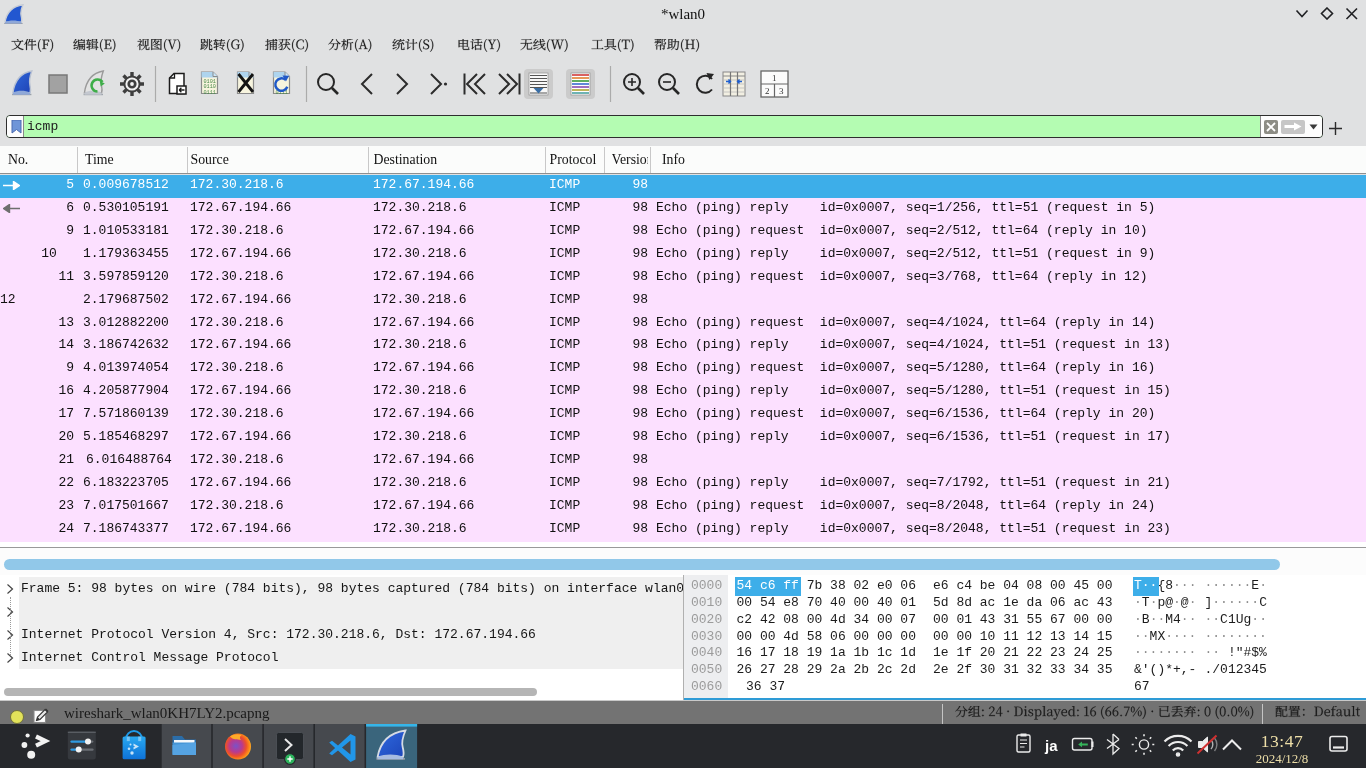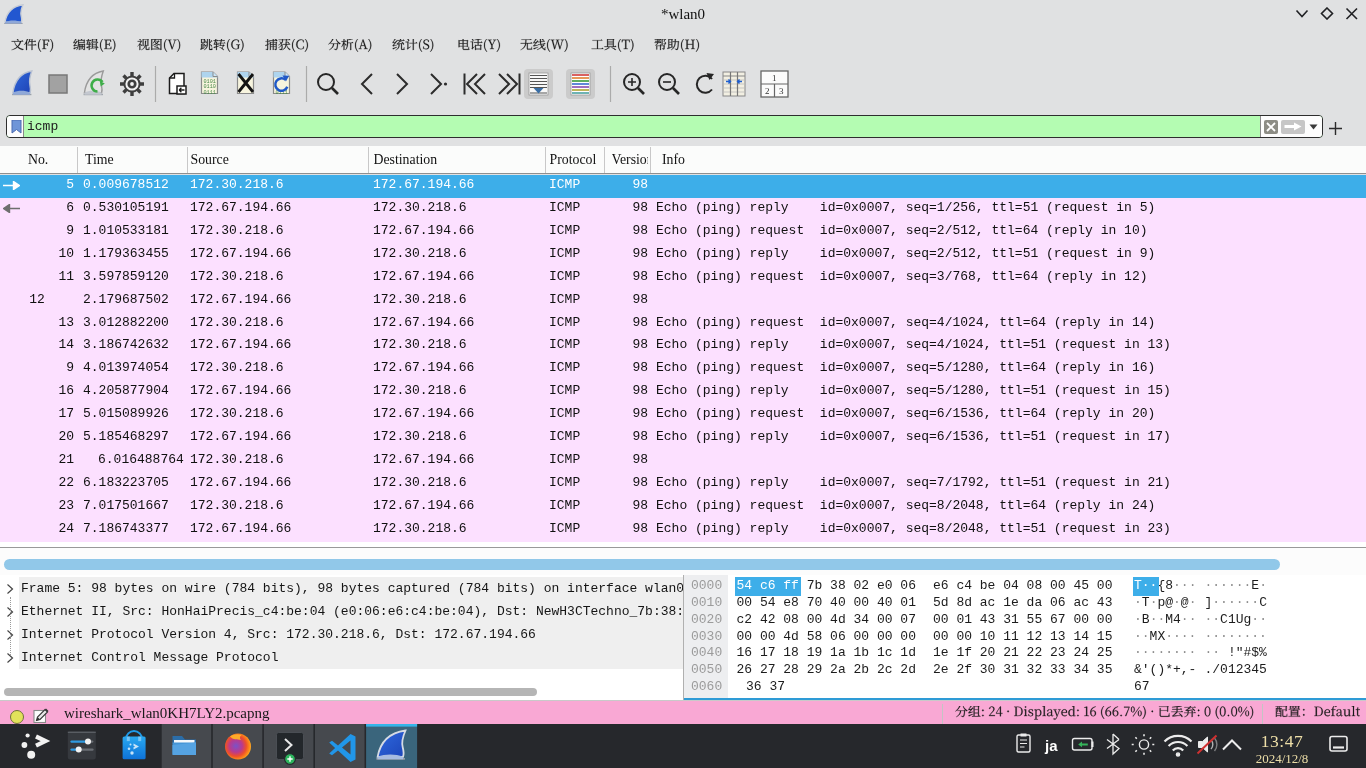--- a/index.html
+++ b/index.html
@@ -187,21 +187,21 @@
  <svg class="abs" style="right:4px;top:8px" width="9" height="6" viewBox="0 0 9 6">
         <path d="M0.5 0.5 h8 l-4 5 Z" fill="#3a3a3a"></path>
       </svg>
 </div>
 <svg class="abs" style="left:1329px;top:14px" width="13" height="13" viewBox="0 0 13 13">
       <path d="M6.5 0 v13 M0 6.5 h13" stroke="#2b2b2b" stroke-width="1.4"></path>
     </svg>
 </div>
 
 <div class="abs" style="left:0;top:146px;width:1366px;height:28px;background:#fbfcfb;border-bottom:1px solid #8f8f8f;font-size:13.8px;color:#111">
-<div class="abs" style="left:8px;top:6px;width:67px;overflow:hidden;white-space:nowrap;margin-left:20px;">No.</div>
+<div class="abs" style="left:8px;top:6px;width:67px;overflow:hidden;white-space:nowrap;">No.</div>
     <div class="abs" style="left:77px;top:1px;width:1px;height:26px;background:#c8c8c8"></div>
     <div class="abs" style="left:85px;top:6px;width:100px;overflow:hidden;white-space:nowrap;">Time</div>
     <div class="abs" style="left:187px;top:1px;width:1px;height:26px;background:#c8c8c8"></div>
     <div class="abs" style="left:190.5px;top:6px;width:175.5px;overflow:hidden;white-space:nowrap;">Source</div>
     <div class="abs" style="left:368px;top:1px;width:1px;height:26px;background:#c8c8c8"></div>
     <div class="abs" style="left:373.5px;top:6px;width:169.5px;overflow:hidden;white-space:nowrap;">Destination</div>
     <div class="abs" style="left:545px;top:1px;width:1px;height:26px;background:#c8c8c8"></div>
     <div class="abs" style="left:549.5px;top:6px;width:52.5px;overflow:hidden;white-space:nowrap;">Protocol</div>
     <div class="abs" style="left:604px;top:1px;width:1px;height:26px;background:#c8c8c8"></div>
     <div class="abs" style="left:611.5px;top:6px;width:36.5px;overflow:hidden;white-space:nowrap;">Version</div>
@@ -232,37 +232,37 @@
     <div class="abs" style="left:656px;top:25px;color:#101010;white-space:pre">Echo (ping) reply    id=0x0007, seq=1/256, ttl=51 (request in 5)</div>
     <div class="abs" style="left:0;top:46px;width:1366px;height:23px;background:#fce0ff"></div>
     <div class="abs" style="left:0;top:48px;width:74px;text-align:right;color:#101010">9</div>
     <div class="abs" style="left:83px;top:48px;color:#101010">1.010533181</div>
     <div class="abs" style="left:190px;top:48px;color:#101010">172.30.218.6</div>
     <div class="abs" style="left:373px;top:48px;color:#101010">172.67.194.66</div>
     <div class="abs" style="left:549px;top:48px;color:#101010">ICMP</div>
     <div class="abs" style="left:600px;top:48px;width:48px;text-align:right;color:#101010">98</div>
     <div class="abs" style="left:656px;top:48px;color:#101010;white-space:pre">Echo (ping) request  id=0x0007, seq=2/512, ttl=64 (reply in 10)</div>
     <div class="abs" style="left:0;top:69px;width:1366px;height:23px;background:#fce0ff"></div>
-    <div class="abs" style="left:0;top:71px;width:74px;text-align:right;color:#101010">10</div>
+    <div class="abs" style="left:12px;top:71px;width:74px;text-align:center;color:#101010">10</div>
     <div class="abs" style="left:83px;top:71px;color:#101010">1.179363455</div>
     <div class="abs" style="left:190px;top:71px;color:#101010">172.67.194.66</div>
     <div class="abs" style="left:373px;top:71px;color:#101010">172.30.218.6</div>
     <div class="abs" style="left:549px;top:71px;color:#101010">ICMP</div>
     <div class="abs" style="left:600px;top:71px;width:48px;text-align:right;color:#101010">98</div>
     <div class="abs" style="left:656px;top:71px;color:#101010;white-space:pre">Echo (ping) reply    id=0x0007, seq=2/512, ttl=51 (request in 9)</div>
     <div class="abs" style="left:0;top:92px;width:1366px;height:23px;background:#fce0ff"></div>
     <div class="abs" style="left:0;top:94px;width:74px;text-align:right;color:#101010">11</div>
     <div class="abs" style="left:83px;top:94px;color:#101010">3.597859120</div>
     <div class="abs" style="left:190px;top:94px;color:#101010">172.30.218.6</div>
     <div class="abs" style="left:373px;top:94px;color:#101010">172.67.194.66</div>
     <div class="abs" style="left:549px;top:94px;color:#101010">ICMP</div>
     <div class="abs" style="left:600px;top:94px;width:48px;text-align:right;color:#101010">98</div>
     <div class="abs" style="left:656px;top:94px;color:#101010;white-space:pre">Echo (ping) request  id=0x0007, seq=3/768, ttl=64 (reply in 12)</div>
     <div class="abs" style="left:0;top:115px;width:1366px;height:23px;background:#fce0ff"></div>
-    <div class="abs" style="left:0;top:117px;width:74px;text-align:center;color:#101010">12</div>
+    <div class="abs" style="left:0;top:117px;width:74px;text-align:left;color:#101010">12</div>
     <div class="abs" style="left:83px;top:117px;color:#101010">2.179687502</div>
     <div class="abs" style="left:190px;top:117px;color:#101010">172.67.194.66</div>
     <div class="abs" style="left:373px;top:117px;color:#101010">172.30.218.6</div>
     <div class="abs" style="left:549px;top:117px;color:#101010">ICMP</div>
     <div class="abs" style="left:600px;top:117px;width:48px;text-align:right;color:#101010">98</div>
     <div class="abs" style="left:0;top:138px;width:1366px;height:23px;background:#fce0ff"></div>
     <div class="abs" style="left:0;top:140px;width:74px;text-align:right;color:#101010">13</div>
     <div class="abs" style="left:83px;top:140px;color:#101010">3.012882200</div>
     <div class="abs" style="left:190px;top:140px;color:#101010">172.30.218.6</div>
     <div class="abs" style="left:373px;top:140px;color:#101010">172.67.194.66</div>
@@ -288,37 +288,37 @@
     <div class="abs" style="left:0;top:206px;width:1366px;height:23px;background:#fce0ff"></div>
     <div class="abs" style="left:0;top:208px;width:74px;text-align:right;color:#101010">16</div>
     <div class="abs" style="left:83px;top:208px;color:#101010">4.205877904</div>
     <div class="abs" style="left:190px;top:208px;color:#101010">172.67.194.66</div>
     <div class="abs" style="left:373px;top:208px;color:#101010">172.30.218.6</div>
     <div class="abs" style="left:549px;top:208px;color:#101010">ICMP</div>
     <div class="abs" style="left:600px;top:208px;width:48px;text-align:right;color:#101010">98</div>
     <div class="abs" style="left:656px;top:208px;color:#101010;white-space:pre">Echo (ping) reply    id=0x0007, seq=5/1280, ttl=51 (request in 15)</div>
     <div class="abs" style="left:0;top:229px;width:1366px;height:23px;background:#fce0ff"></div>
     <div class="abs" style="left:0;top:231px;width:74px;text-align:right;color:#101010">17</div>
-    <div class="abs" style="left:83px;top:231px;color:#101010">5.015089926</div>
+    <div class="abs" style="left:83px;top:231px;color:#101010">7.571860139</div>
     <div class="abs" style="left:190px;top:231px;color:#101010">172.30.218.6</div>
     <div class="abs" style="left:373px;top:231px;color:#101010">172.67.194.66</div>
     <div class="abs" style="left:549px;top:231px;color:#101010">ICMP</div>
     <div class="abs" style="left:600px;top:231px;width:48px;text-align:right;color:#101010">98</div>
     <div class="abs" style="left:656px;top:231px;color:#101010;white-space:pre">Echo (ping) request  id=0x0007, seq=6/1536, ttl=64 (reply in 20)</div>
     <div class="abs" style="left:0;top:252px;width:1366px;height:23px;background:#fce0ff"></div>
     <div class="abs" style="left:0;top:254px;width:74px;text-align:right;color:#101010">20</div>
     <div class="abs" style="left:83px;top:254px;color:#101010">5.185468297</div>
     <div class="abs" style="left:190px;top:254px;color:#101010">172.67.194.66</div>
     <div class="abs" style="left:373px;top:254px;color:#101010">172.30.218.6</div>
     <div class="abs" style="left:549px;top:254px;color:#101010">ICMP</div>
     <div class="abs" style="left:600px;top:254px;width:48px;text-align:right;color:#101010">98</div>
     <div class="abs" style="left:656px;top:254px;color:#101010;white-space:pre">Echo (ping) reply    id=0x0007, seq=6/1536, ttl=51 (request in 17)</div>
     <div class="abs" style="left:0;top:275px;width:1366px;height:23px;background:#fce0ff"></div>
     <div class="abs" style="left:0;top:277px;width:74px;text-align:right;color:#101010">21</div>
-    <div class="abs" style="left:98px;top:277px;color:#101010">6.016488764</div>
+    <div class="abs" style="left:86px;top:277px;color:#101010">6.016488764</div>
     <div class="abs" style="left:190px;top:277px;color:#101010">172.30.218.6</div>
     <div class="abs" style="left:373px;top:277px;color:#101010">172.67.194.66</div>
     <div class="abs" style="left:549px;top:277px;color:#101010">ICMP</div>
     <div class="abs" style="left:600px;top:277px;width:48px;text-align:right;color:#101010">98</div>
     <div class="abs" style="left:0;top:298px;width:1366px;height:23px;background:#fce0ff"></div>
     <div class="abs" style="left:0;top:300px;width:74px;text-align:right;color:#101010">22</div>
     <div class="abs" style="left:83px;top:300px;color:#101010">6.183223705</div>
     <div class="abs" style="left:190px;top:300px;color:#101010">172.67.194.66</div>
     <div class="abs" style="left:373px;top:300px;color:#101010">172.30.218.6</div>
     <div class="abs" style="left:549px;top:300px;color:#101010">ICMP</div>
@@ -348,21 +348,20 @@
 <div class="abs" style="left:0;top:575px;width:683px;height:125px;background:#fff;overflow:hidden">
     <div class="abs" style="left:19px;top:2px;width:664px;height:23px;background:#efefef"></div>
     <svg class="abs" style="left:6px;top:9px" width="8" height="10" viewBox="0 0 8 10">
       <path d="M1.5 0.5 l5 4.5 -5 4.5" fill="none" stroke="#444" stroke-width="1.2"></path>
     </svg>
     <div class="abs mono" style="left:21px;top:6px;font-size:13px;color:#151515;white-space:pre">Frame 5: 98 bytes on wire (784 bits), 98 bytes captured (784 bits) on interface wlan0</div>
     <div class="abs" style="left:19px;top:25px;width:664px;height:23px;background:#efefef"></div>
     <svg class="abs" style="left:6px;top:32px" width="8" height="10" viewBox="0 0 8 10">
       <path d="M1.5 0.5 l5 4.5 -5 4.5" fill="none" stroke="#444" stroke-width="1.2"></path>
     </svg>
-    <div class="abs mono" style="left:21px;top:29px;font-size:13px;color:#151515;white-space:pre">Ethernet II, Src: HonHaiPrecis_c4:be:04 (e0:06:e6:c4:be:04), Dst: NewH3CTechno_7b:38:</div>
     <div class="abs" style="left:19px;top:48px;width:664px;height:23px;background:#efefef"></div>
     <svg class="abs" style="left:6px;top:55px" width="8" height="10" viewBox="0 0 8 10">
       <path d="M1.5 0.5 l5 4.5 -5 4.5" fill="none" stroke="#444" stroke-width="1.2"></path>
     </svg>
     <div class="abs mono" style="left:21px;top:52px;font-size:13px;color:#151515;white-space:pre">Internet Protocol Version 4, Src: 172.30.218.6, Dst: 172.67.194.66</div>
     <div class="abs" style="left:19px;top:71px;width:664px;height:23px;background:#efefef"></div>
     <svg class="abs" style="left:6px;top:78px" width="8" height="10" viewBox="0 0 8 10">
       <path d="M1.5 0.5 l5 4.5 -5 4.5" fill="none" stroke="#444" stroke-width="1.2"></path>
     </svg>
     <div class="abs mono" style="left:21px;top:75px;font-size:13px;color:#151515;white-space:pre">Internet Control Message Protocol</div>
@@ -405,21 +404,21 @@
     <div class="abs" style="left:7px;top:104.04px;color:#9b9b9b">0060</div>
     <div class="abs" style="left:62px;top:104.04px;color:#1c1c1c;white-space:pre">36 37</div>
     <div class="abs" style="left:450px;top:104.04px;color:#1c1c1c;white-space:pre">67</div>
     <div class="abs" style="left:50.5px;top:1.5px;width:66px;height:19px;background:#3daee9"></div>
 <div class="abs" style="left:52.5px;top:3px;color:#fff;white-space:pre">54 c6 ff</div>
 <div class="abs" style="left:448.5px;top:1.5px;width:26px;height:19px;background:#3daee9"></div>
 <div class="abs" style="left:450px;top:3px;color:#fff;white-space:pre">T··</div>
 <div class="abs" style="left:0;top:123px;width:682px;height:2px;background:#2e9bd6"></div>
 </div>
 
-<div class="abs" style="left:0;top:700px;width:1366px;height:24px;background:#f9a8d4;border-top:1px solid #c9c9c9">
+<div class="abs" style="left:0;top:700px;width:1366px;height:24px;background:#737373;border-top:1px solid #c9c9c9">
  <div class="abs" style="left:10px;top:9px;width:14px;height:14px;border-radius:50%;background:#e2e25a;border:1px solid #70703a"></div>
  <svg class="abs" style="left:33px;top:7px" width="16" height="16" viewBox="0 0 16 16">
   <rect x="1" y="2.5" width="11.5" height="12" fill="#fdfdfd" stroke="#8a8a8a" stroke-width="1.1"></rect>
   <path d="M3.5 12.5 l1 -3.5 7.5 -7.5 2.5 2.5 -7.5 7.5 Z" fill="#e8e8e8" stroke="#333" stroke-width="1.1"></path>
   <path d="M12 1.5 l2.5 2.5 1 -1 -2.5 -2.5 Z" fill="#333"></path>
   <path d="M3.5 12.5 l1 -3.5 2.5 2.5 Z" fill="#333"></path>
  </svg>
  <div class="abs" style="left:64px;top:4px;font-size:15px;color:#1a1a1a">wireshark_wlan0KH7LY2.pcapng</div>
  <div class="abs" style="left:942px;top:3px;width:1px;height:20px;background:#c4c4c4"></div>
  <div class="abs" style="left:1262px;top:3px;width:1px;height:20px;background:#c4c4c4"></div>

